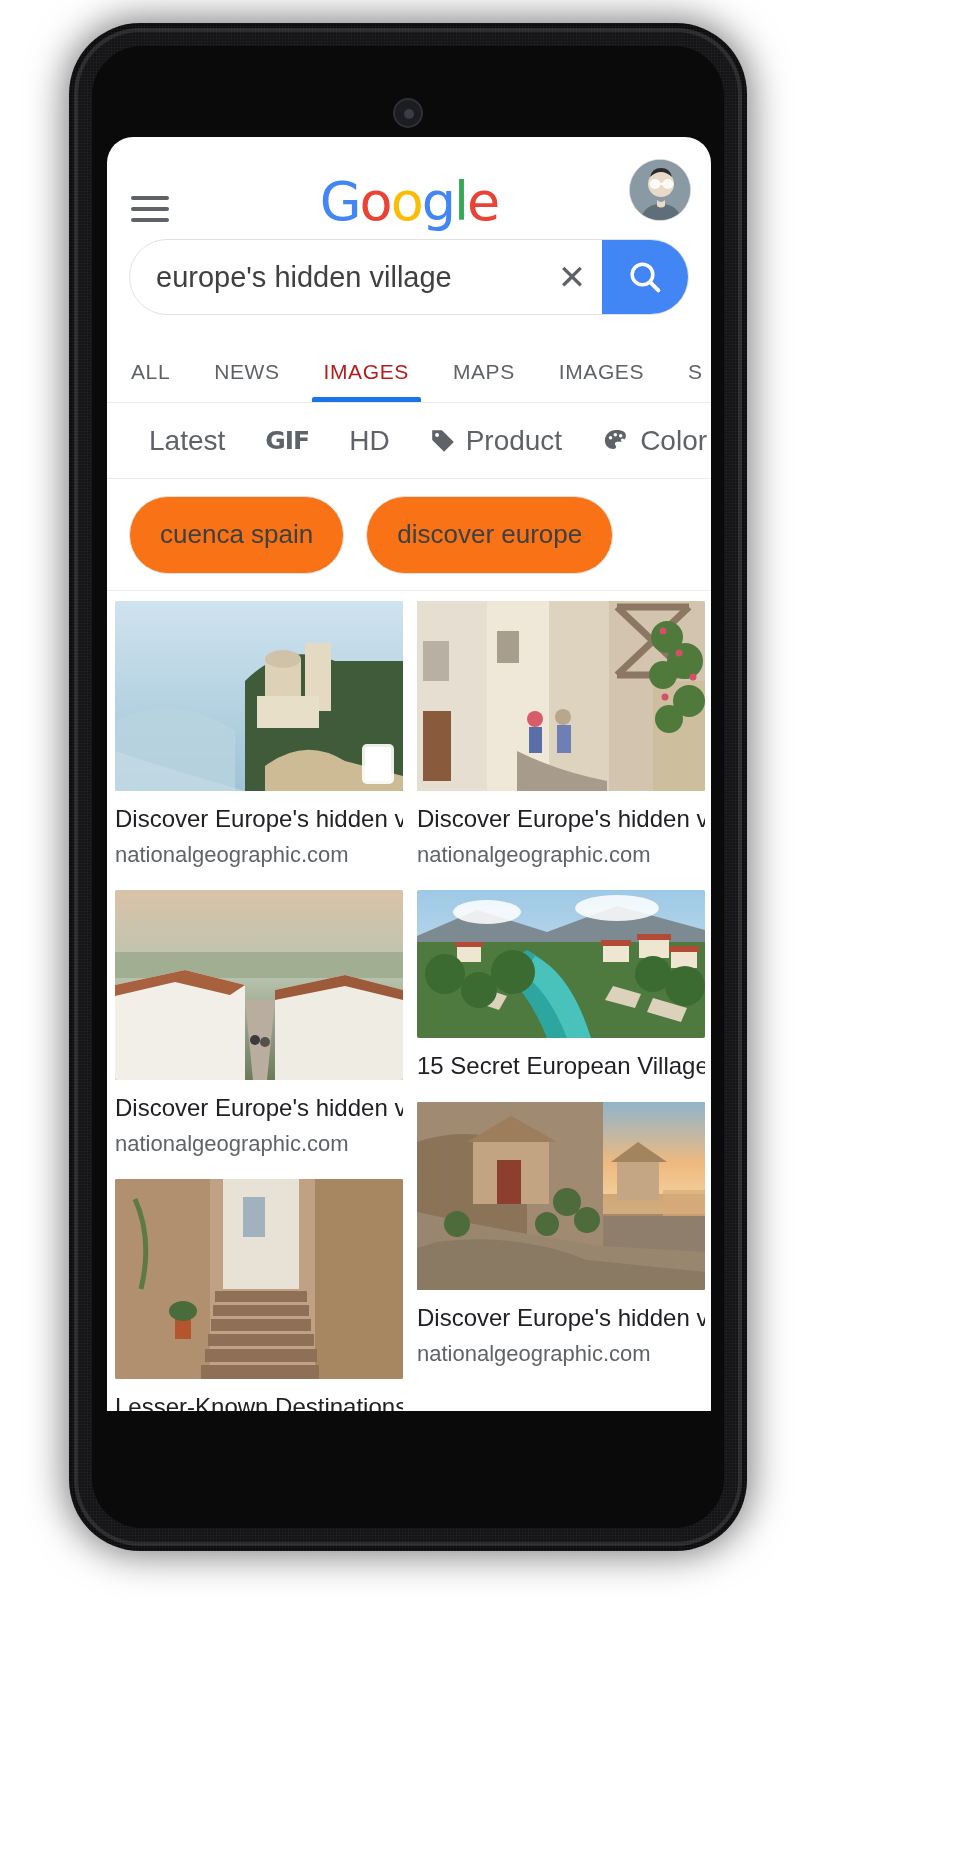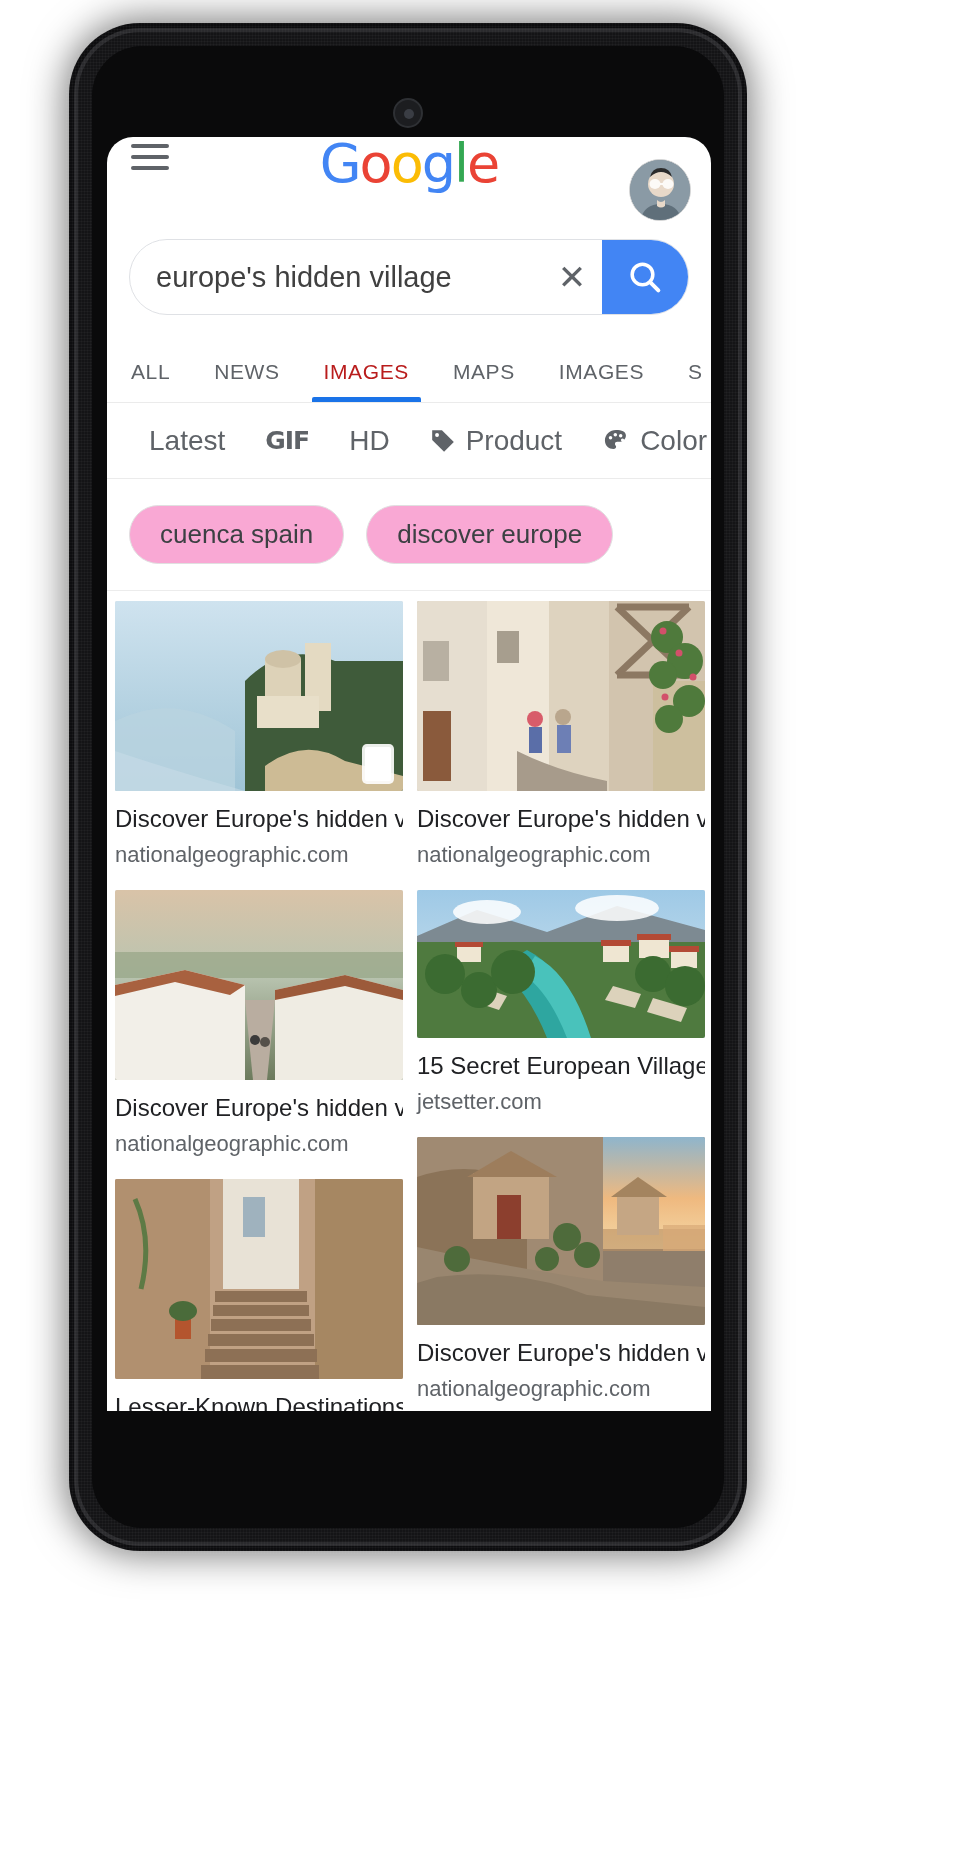--- a/index.html
+++ b/index.html
@@ -81,21 +81,21 @@
     height: 1274px;
     background: #fff;
     border-top-left-radius: 26px;
     border-top-right-radius: 26px;
     overflow: hidden;
   }
 
   
   .gheader {
     height: 92px;
-    display: flex; align-items: flex-start;
+    display: flex; align-items: flex-end;
     padding: 0 24px;
     position: relative;
   }
   .hamburger { width: 38px; cursor: pointer; }
   .hamburger span {
     display: block; height: 4px; border-radius: 2px;
     background: #5f6368; margin: 7px 0;
   }
   .logo {
     position: absolute; left: 50%; transform: translateX(-50%);
@@ -211,25 +211,25 @@
     padding-left: 22px;
     gap: 22px;
     border-bottom: 1px solid #ececec;
     white-space: nowrap;
     overflow: hidden;
   }
   .chip {
     border: 1px solid #e0e0e0;
     border-radius: 40px;
     padding: 0 30px;
-    height: 59px;
+    height: 78px;
     display:flex; align-items:center;
     font-size: 26px; color:#3c4043;
     cursor: pointer;
-    background:#f9a8d4;
+    background:#f97316;
   }
 
   
   .grid {
     display: flex;
     padding: 10px 0 0 0;
     gap: 6px;
   }
   .col { width: 296px; padding-left: 8px; }
   .card { margin-bottom: 22px; }
@@ -513,21 +513,20 @@
               <g fill="#3b6b31">
                 <circle cx="28" cy="84" r="20"></circle>
                   <circle cx="62" cy="100" r="18"></circle>
                 <circle cx="96" cy="82" r="22"></circle>
                   <circle cx="236" cy="84" r="18"></circle>
                 <circle cx="268" cy="96" r="20"></circle>
               </g>
             </svg>
           </div>
           <div class="title">15 Secret European Villages …</div>
-          <div class="source">jetsetter.com</div>
         </div>
 
         <div class="card">
           <div class="thumb" style="height:188px">
             <svg width="288" height="188" viewBox="0 0 288 188" preserveAspectRatio="none">
               <defs>
                   <linearGradient id="g4" x1="0" y1="0" x2="0" y2="1">
                 <stop offset="0" stop-color="#8fb5cc"></stop>
                     <stop offset=".55" stop-color="#efb97f"></stop>
                     <stop offset="1" stop-color="#f4d9a8"></stop>

